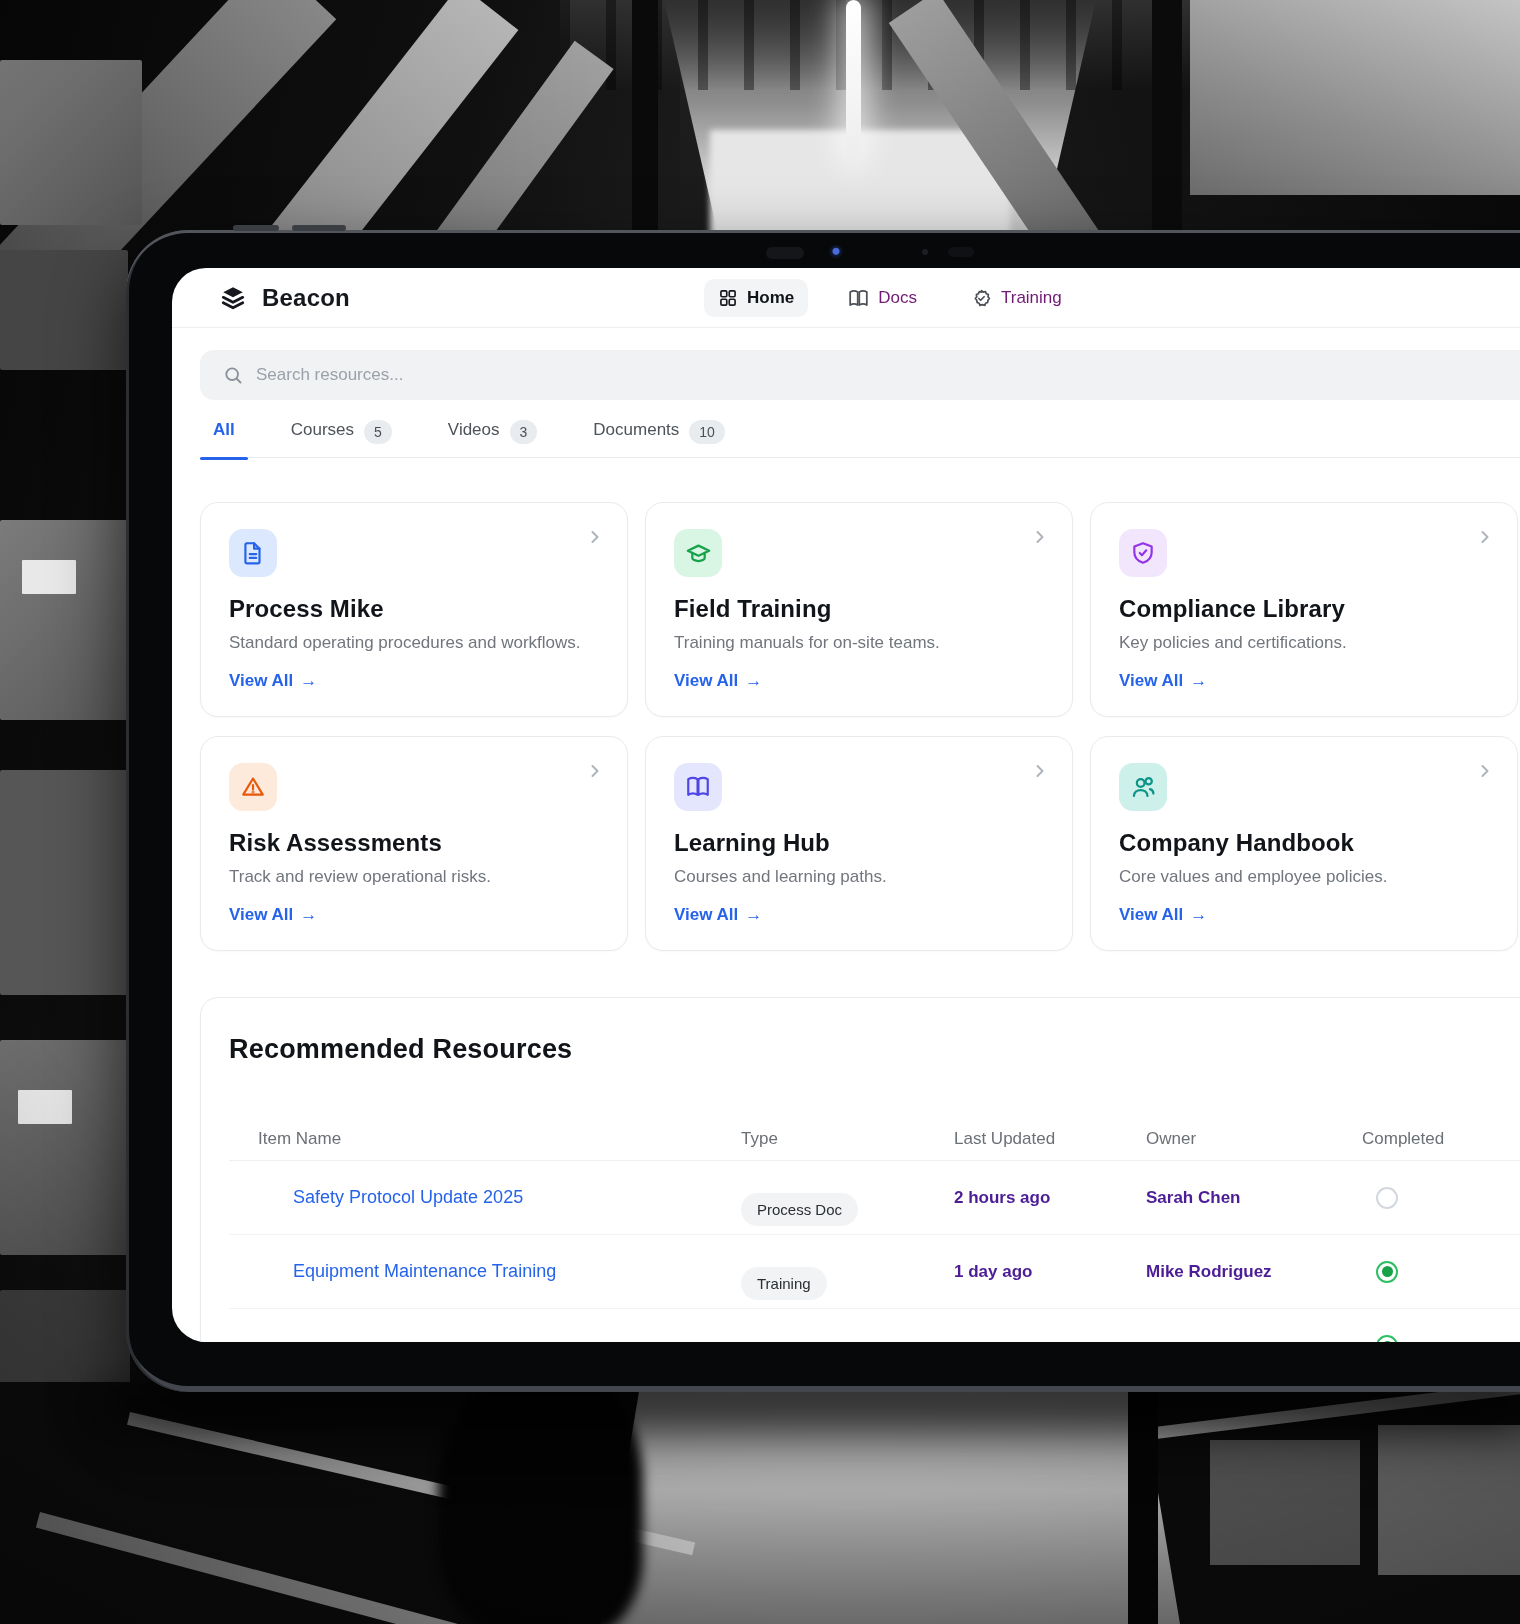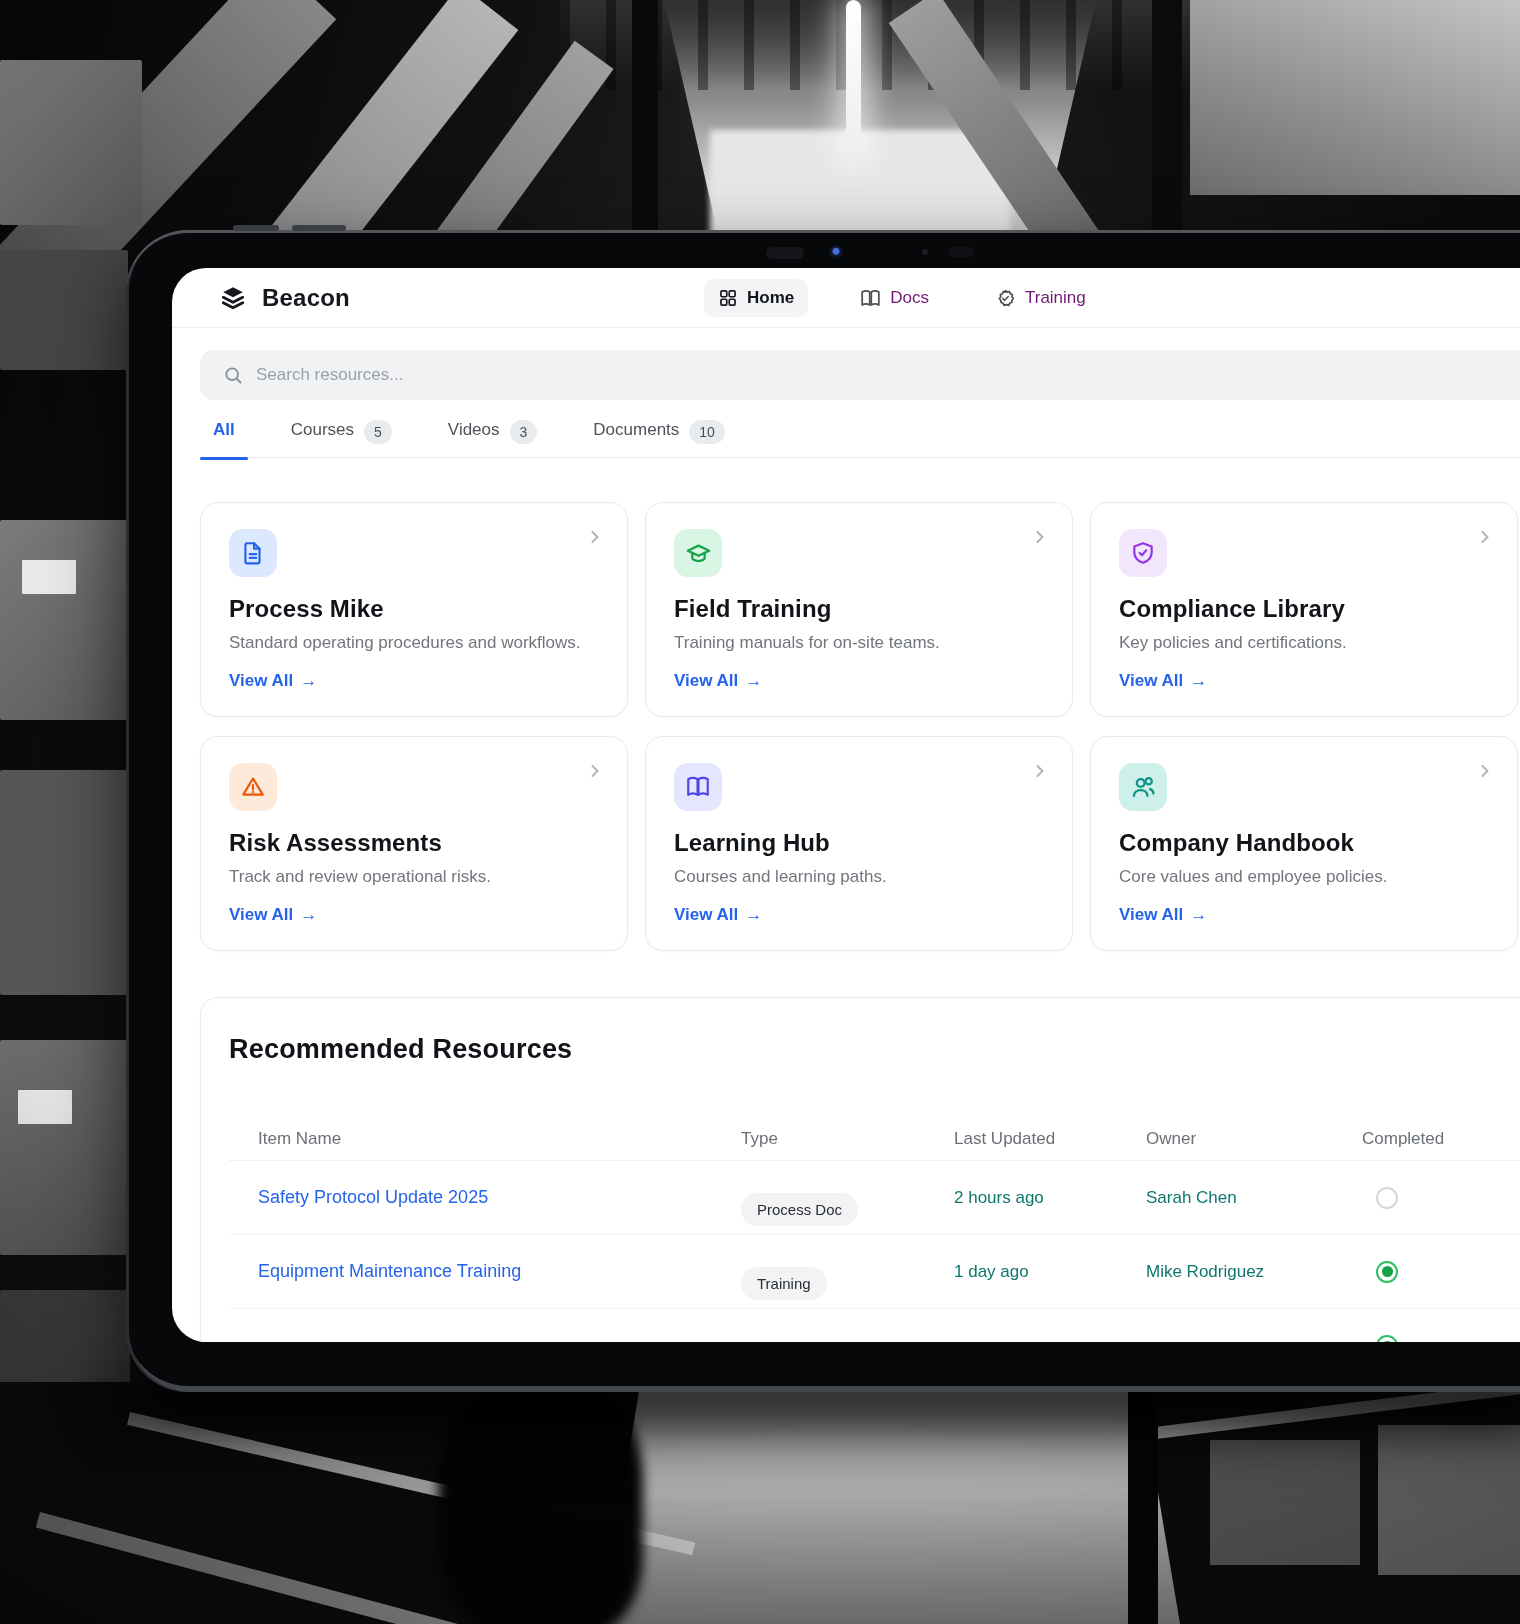--- a/index.html
+++ b/index.html
@@ -78,21 +78,21 @@
   .cam-pill2 { position:absolute; left:822px; top:17px; width:26px; height:10px; border-radius:5px; background:#101114; }
 
   
   .screen { position:absolute; left:46px; top:38px; width:1434px; height:1074px; background:#fff;
     border-radius:34px 0 0 34px; overflow:hidden; color:#15181d; }
 
   .app-header { height:60px; display:flex; align-items:center; padding-left:48px; position:relative;
     border-bottom:1px solid #eceef1; }
   .brand { display:flex; align-items:center; gap:16px; }
   .brand-name { font-size:24px; font-weight:bold; letter-spacing:.2px; }
-  .nav { position:absolute; left:532px; top:0; height:60px; display:flex; align-items:center; gap:38px; }
+  .nav { position:absolute; left:532px; top:0; height:60px; display:flex; align-items:center; gap:26px; }
   .nav-item { display:flex; align-items:center; gap:9px; font-size:17px; color:#701a75; cursor:pointer;
     padding:9px 14px; border-radius:10px; }
   .nav-item.active { background:#f3f4f6; color:#111418; font-weight:bold; }
   .nav-item svg { flex:0 0 auto; }
 
   .searchbar { margin:22px 0 0 28px; width:1420px; height:50px; background:#f1f2f4; border-radius:14px;
     display:flex; align-items:center; gap:13px; padding-left:23px; }
   .searchbar input { border:none; outline:none; background:transparent; font-size:17px; color:#3a3f45;
     width:1200px; font-family:inherit; }
   .searchbar input::placeholder { color:#9aa1a9; }
@@ -121,24 +121,24 @@
 
   .rec { margin:46px 0 0 28px; width:1420px; height:420px; background:#fff; border:1px solid #e8eaee;
     border-radius:18px; padding:36px 28px 0; box-shadow:0 1px 2px rgba(16,24,40,.03); }
   .rec h2 { font-size:27px; font-weight:bold; color:#111418; letter-spacing:.2px; }
   .tbl-head, .tbl-row { display:grid; grid-template-columns:483px 213px 192px 216px auto;
     align-items:center; padding-left:29px; }
   .tbl-head { margin-top:52px; height:44px; font-size:17px; color:#6b7076;
     border-bottom:1px solid #eef0f2; }
   .tbl-row { height:74px; border-bottom:1px solid #f1f3f5; }
   .tbl-row:last-child { border-bottom:none; }
-  .row-link { font-size:18px; color:#2563eb; cursor:pointer; }
+  .row-link { font-size:18px; color:#2563eb; cursor:pointer;margin-left:35px; }
   .type-pill { display:inline-block; background:#f2f3f5; color:#2a2e33; font-size:15px; border-radius:999px;
     padding:8px 16px; min-width:70px; text-align:center;margin-top:24px; }
-  .muted { font-size:17px; color:#0f766e; }
+  .muted { font-size:17px; color:#4c1d95;font-weight:bold; }
   .radio { width:22px; height:22px; border-radius:50%; border:2px solid #d3d8de; margin-left:14px;
     cursor:pointer; background:#fff; display:flex; align-items:center; justify-content:center; }
   .radio.on { border-color:#2ebf63; }
   .radio.on::after { content:""; width:11px; height:11px; border-radius:50%; background:#17a24a; }
 </style>
 </head>
 <body>
 
 <div class="bg">
   <div class="shelf-l"></div>

